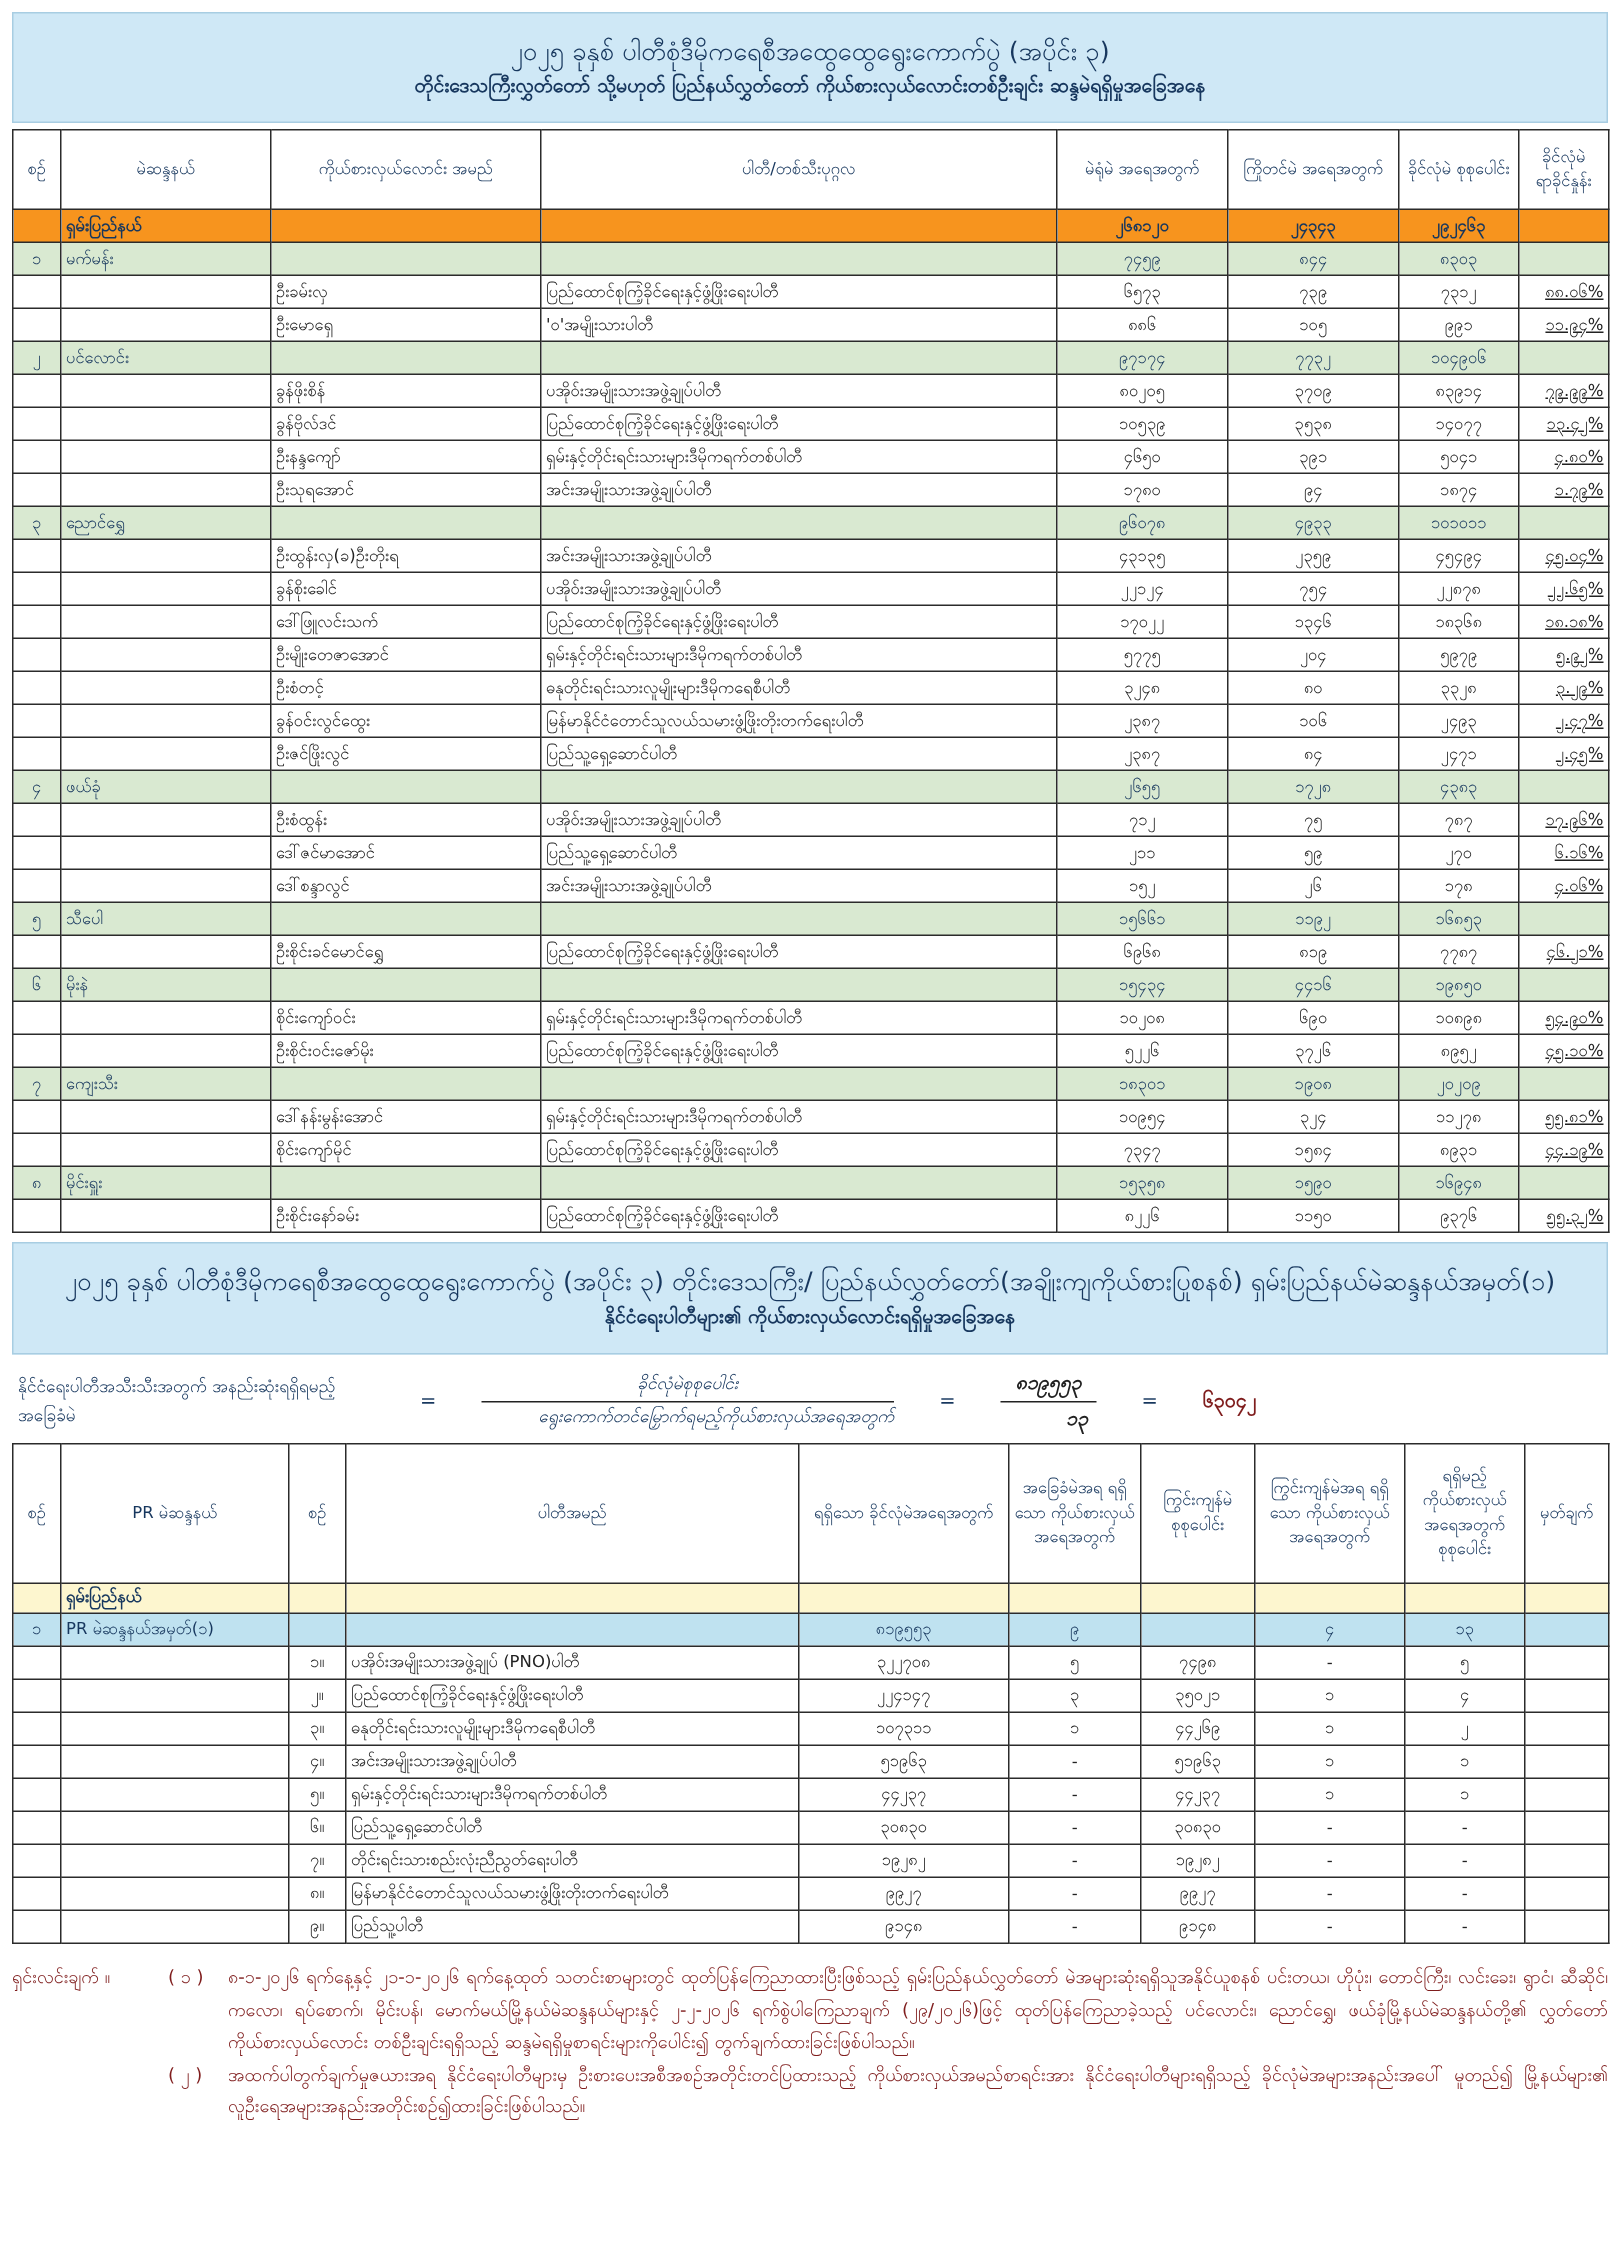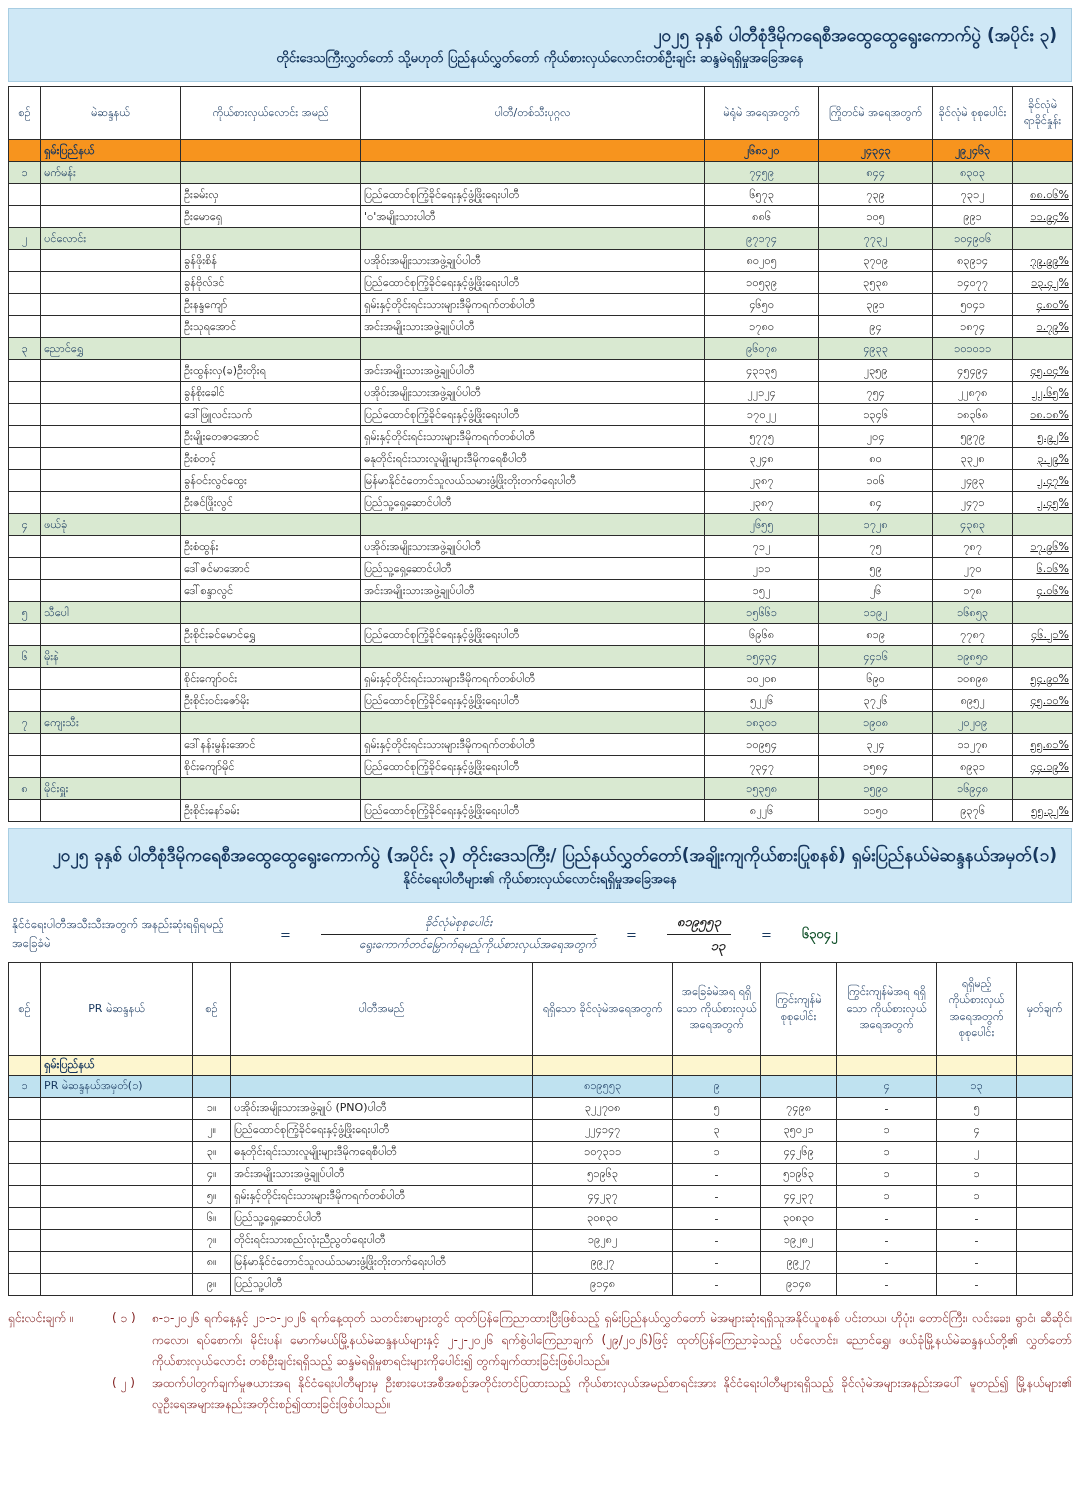--- a/index.html
+++ b/index.html
@@ -2,21 +2,21 @@
 <html><head>
 <meta charset="utf-8">
 <style>
   html,body{margin:0;padding:0;background:#ffffff;}
   body{width:1080px;font-family:"DejaVu Sans","Liberation Sans",sans-serif;color:#222;}
   .page{width:1064px;margin:0 auto;padding-top:8px;}
 
   
   .banner{background:#cfe8f6;border:1px solid #a8cde2;text-align:center;
           padding:13px 14px;color:#17375e;}
-  .banner .l1{font-size:17px;font-weight:bold;line-height:1.55;text-align:right;}
+  .banner .l1{font-size:17px;font-weight:normal;line-height:1.55;}
   .banner .l2{font-size:13px;font-weight:bold;line-height:1.55;}
   .banner2{margin-top:6px;}
 
   
   table{width:100%;border-collapse:collapse;table-layout:fixed;margin-top:4px;}
   th,td{border:1px solid #2b2b2b;padding:1px 3px;font-size:11px;overflow:hidden;
         white-space:nowrap;text-overflow:ellipsis;height:19px;vertical-align:middle;}
   th{font-weight:normal;color:#17375e;white-space:normal;height:auto;
      padding:4px 2px;line-height:1.5;font-size:11px;}
   #t1 thead th{height:44px;}
@@ -32,21 +32,21 @@
 
   
   .formula{display:flex;align-items:center;gap:30px;margin:10px 4px 6px 4px;
            color:#17375e;font-size:11.5px;}
   .f-label{width:238px;line-height:1.7;}
   .frac{text-align:center;font-style:italic;}
   .frac .top{display:block;border-bottom:1.5px solid #222;padding:0 10px 2px 10px;}
   .frac .bot{display:block;padding-top:2px;margin-left:38px;}
   .frac.bold{font-weight:bold;color:#222;font-size:13px;}
   .eq{font-size:13px;}
-  .f-result{font-weight:bold;color:#14532d;font-size:13px;}
+  .f-result{font-weight:bold;color:#7f1d1d;font-size:13px;}
 
   
   .notes{margin-top:12px;font-size:12px;line-height:1.8;color:#7f1d1d;}
   .note-row{display:flex;align-items:flex-start;}
   .note-label{width:104px;flex:none;}
   .note-no{width:40px;flex:none;}
   .note-text{flex:1;text-align:justify;white-space:normal;}
 </style>
 </head>
 <body>

